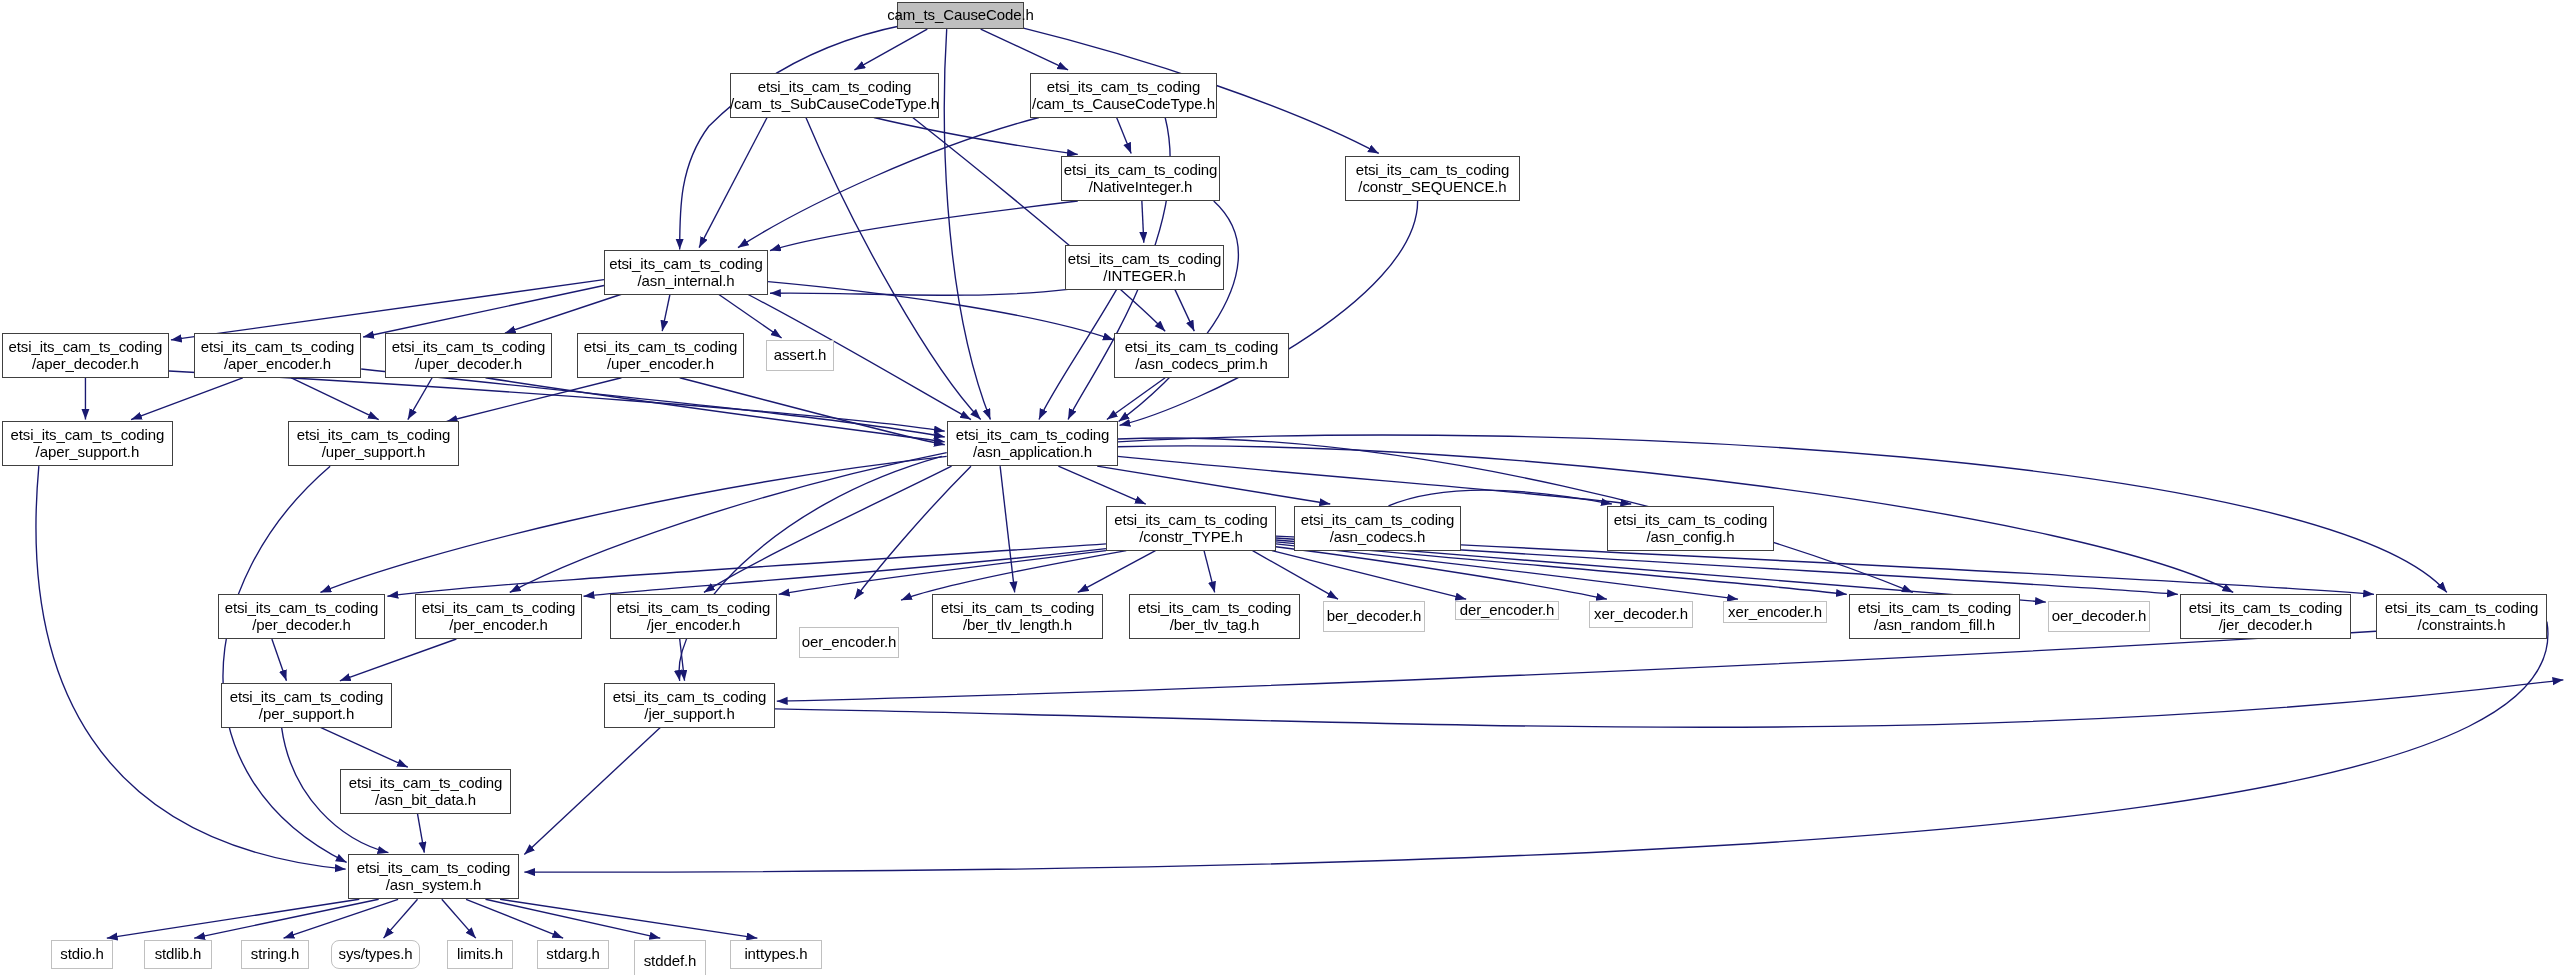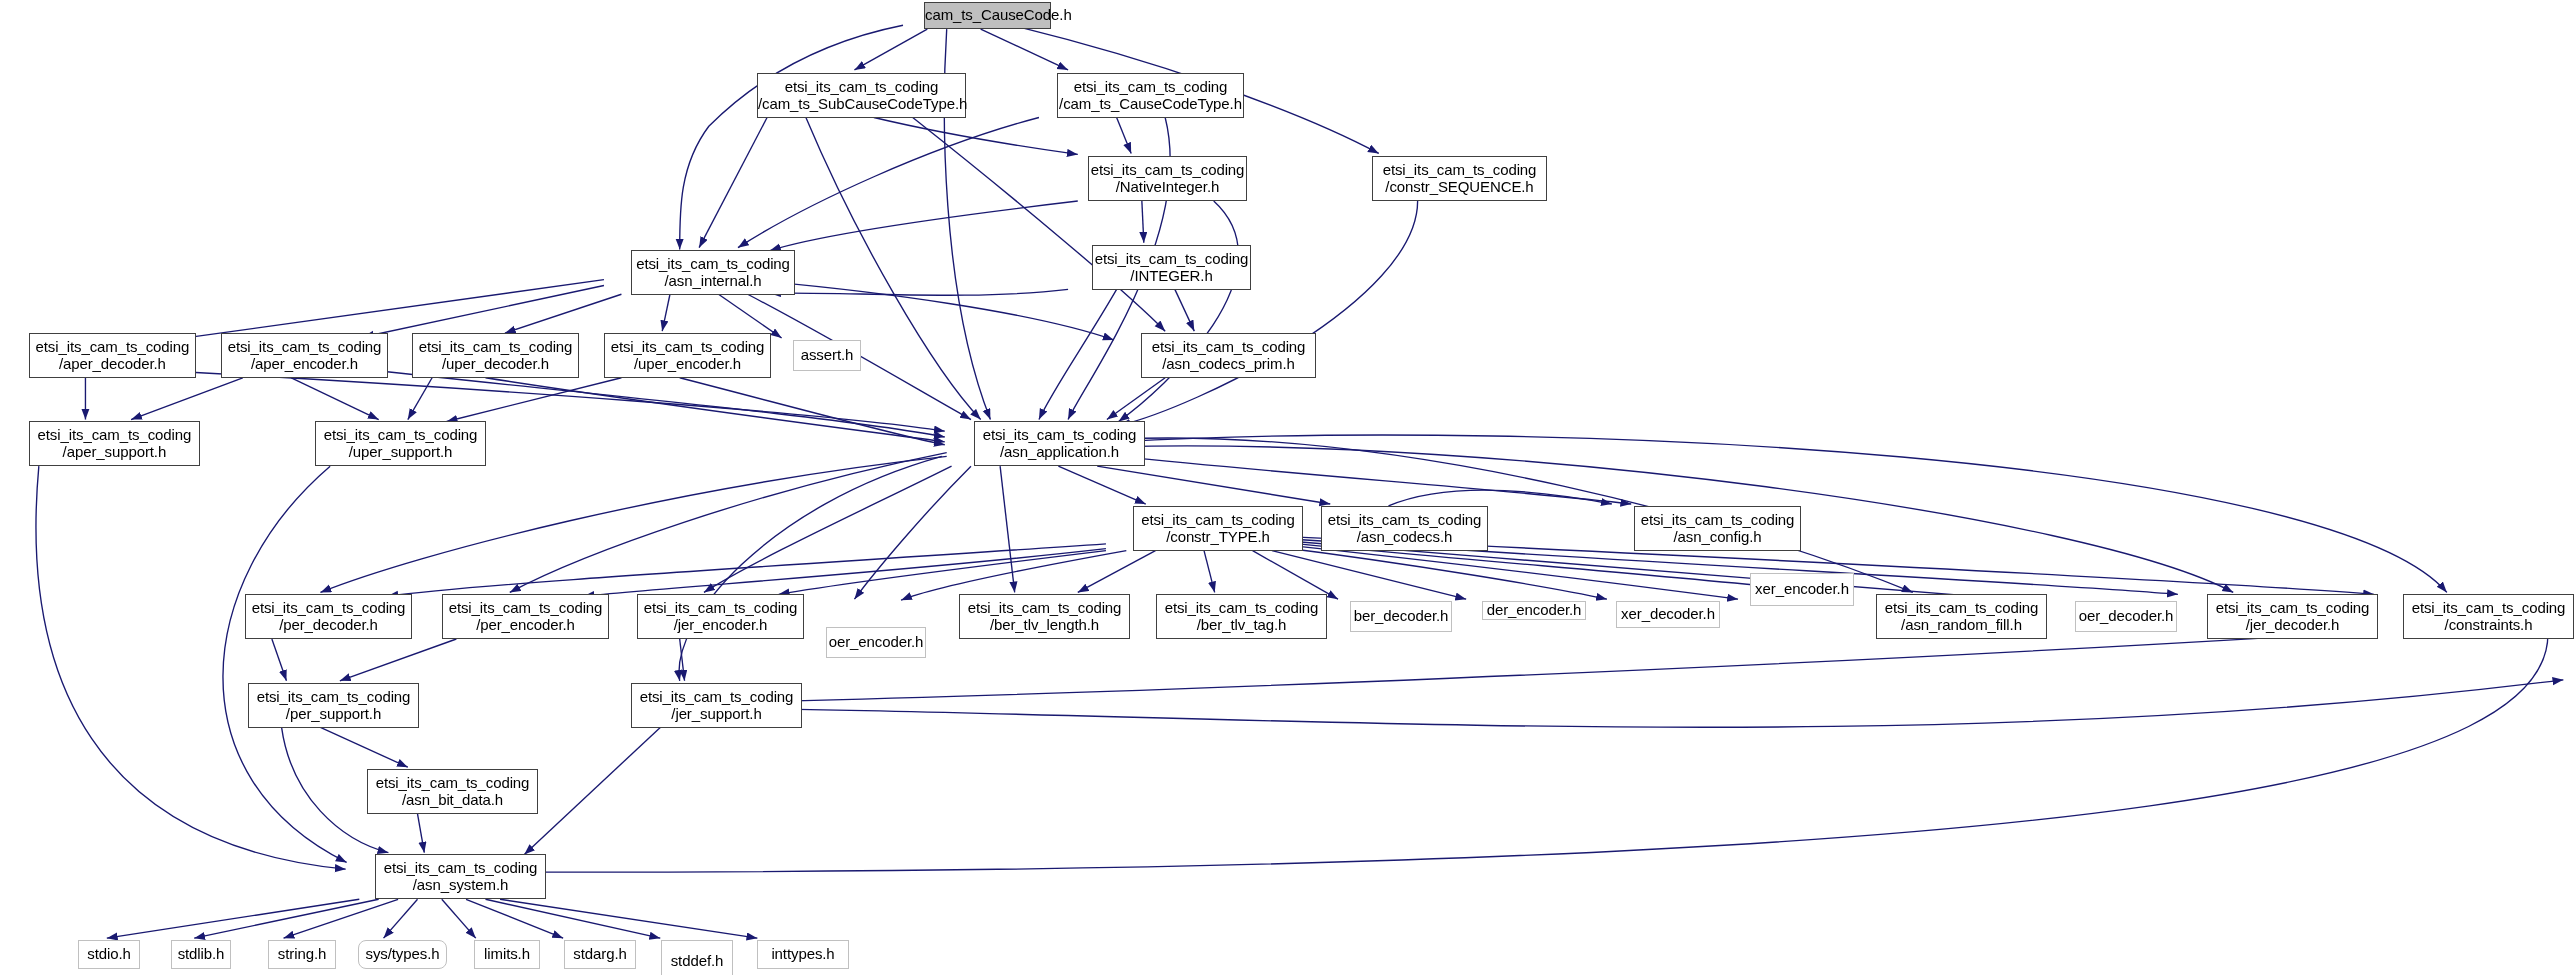--- a/index.html
+++ b/index.html
@@ -22,31 +22,31 @@
     top: 0;
     width: 2576px;
     height: 976px;
     pointer-events: none;
   }
   .gnode {
     position: absolute;
     box-sizing: border-box;
     display: flex;
     flex-direction: column;
+    align-items: center;
     justify-content: center;
     text-align: center;
     background: #ffffff;
     border: 1px solid #404040;
     color: #000000;
     font-size: 15px;
     line-height: 16.5px;
     letter-spacing: -0.1px;
     white-space: pre;
     z-index: 5;
-    margin-left: 27px;
   }
   .gnode.root {
     background: #bfbfbf;
     border: 1px solid #404040;
   }
   .gnode.ext {
     border: 1px solid #c0c0c0;
     background: #ffffff;
   }
   .gnode .ln {
@@ -171,31 +171,31 @@
       <div class="gnode" title="etsi_its_cam_ts_coding/asn_config.h" style="left: 1607px; top: 506px; width: 167px; height: 45px;"><span class="ln">etsi_its_cam_ts_coding</span><span class="ln">/asn_config.h</span></div>
       <div class="gnode" title="etsi_its_cam_ts_coding/per_decoder.h" style="left: 218px; top: 594px; width: 167px; height: 45px;"><span class="ln">etsi_its_cam_ts_coding</span><span class="ln">/per_decoder.h</span></div>
       <div class="gnode" title="etsi_its_cam_ts_coding/per_encoder.h" style="left: 415px; top: 594px; width: 167px; height: 45px;"><span class="ln">etsi_its_cam_ts_coding</span><span class="ln">/per_encoder.h</span></div>
       <div class="gnode" title="etsi_its_cam_ts_coding/jer_encoder.h" style="left: 610px; top: 594px; width: 167px; height: 45px;"><span class="ln">etsi_its_cam_ts_coding</span><span class="ln">/jer_encoder.h</span></div>
       <div class="gnode ext" title="oer_encoder.h" style="left: 799px; top: 627px; width: 100px; height: 31px;"><span class="ln">oer_encoder.h</span></div>
       <div class="gnode" title="etsi_its_cam_ts_coding/ber_tlv_length.h" style="left: 932px; top: 594px; width: 171px; height: 45px;"><span class="ln">etsi_its_cam_ts_coding</span><span class="ln">/ber_tlv_length.h</span></div>
       <div class="gnode" title="etsi_its_cam_ts_coding/ber_tlv_tag.h" style="left: 1129px; top: 594px; width: 171px; height: 45px;"><span class="ln">etsi_its_cam_ts_coding</span><span class="ln">/ber_tlv_tag.h</span></div>
       <div class="gnode ext" title="ber_decoder.h" style="left: 1323px; top: 601px; width: 102px; height: 31px;"><span class="ln">ber_decoder.h</span></div>
       <div class="gnode ext" title="der_encoder.h" style="left: 1455px; top: 601px; width: 104px; height: 19px;"><span class="ln">der_encoder.h</span></div>
       <div class="gnode ext" title="xer_decoder.h" style="left: 1589px; top: 601px; width: 104px; height: 27px;"><span class="ln">xer_decoder.h</span></div>
-      <div class="gnode ext" title="xer_encoder.h" style="left: 1723px; top: 573px; width: 104px; height: 33px;"><span class="ln">xer_encoder.h</span></div>
+      <div class="gnode ext" title="xer_encoder.h" style="left: 1723px; top: 601px; width: 104px; height: 22px;"><span class="ln">xer_encoder.h</span></div>
       <div class="gnode" title="etsi_its_cam_ts_coding/asn_random_fill.h" style="left: 1849px; top: 594px; width: 171px; height: 45px;"><span class="ln">etsi_its_cam_ts_coding</span><span class="ln">/asn_random_fill.h</span></div>
       <div class="gnode ext" title="oer_decoder.h" style="left: 2048px; top: 601px; width: 102px; height: 31px;"><span class="ln">oer_decoder.h</span></div>
       <div class="gnode" title="etsi_its_cam_ts_coding/jer_decoder.h" style="left: 2180px; top: 594px; width: 171px; height: 45px;"><span class="ln">etsi_its_cam_ts_coding</span><span class="ln">/jer_decoder.h</span></div>
       <div class="gnode" title="etsi_its_cam_ts_coding/constraints.h" style="left: 2376px; top: 594px; width: 171px; height: 45px;"><span class="ln">etsi_its_cam_ts_coding</span><span class="ln">/constraints.h</span></div>
       <div class="gnode" title="etsi_its_cam_ts_coding/per_support.h" style="left: 221px; top: 683px; width: 171px; height: 45px;"><span class="ln">etsi_its_cam_ts_coding</span><span class="ln">/per_support.h</span></div>
       <div class="gnode" title="etsi_its_cam_ts_coding/jer_support.h" style="left: 604px; top: 683px; width: 171px; height: 45px;"><span class="ln">etsi_its_cam_ts_coding</span><span class="ln">/jer_support.h</span></div>
       <div class="gnode" title="etsi_its_cam_ts_coding/asn_bit_data.h" style="left: 340px; top: 769px; width: 171px; height: 45px;"><span class="ln">etsi_its_cam_ts_coding</span><span class="ln">/asn_bit_data.h</span></div>
       <div class="gnode" title="etsi_its_cam_ts_coding/asn_system.h" style="left: 348px; top: 854px; width: 171px; height: 45px;"><span class="ln">etsi_its_cam_ts_coding</span><span class="ln">/asn_system.h</span></div>
       <div class="gnode ext" title="stdio.h" style="left: 51px; top: 940px; width: 62px; height: 29px;"><span class="ln">stdio.h</span></div>
-      <div class="gnode ext" title="stdlib.h" style="left: 144px; top: 940px; width: 60px; height: 29px;"><span class="ln">stdlib.h</span></div>
+      <div class="gnode ext" title="stdlib.h" style="left: 144px; top: 940px; width: 68px; height: 29px;"><span class="ln">stdlib.h</span></div>
       <div class="gnode ext" title="string.h" style="left: 241px; top: 940px; width: 68px; height: 29px;"><span class="ln">string.h</span></div>
       <div class="gnode ext" title="sys/types.h" style="left: 331px; top: 940px; width: 89px; height: 29px; border-radius: 8px;"><span class="ln">sys/types.h</span></div>
       <div class="gnode ext" title="limits.h" style="left: 447px; top: 940px; width: 66px; height: 29px;"><span class="ln">limits.h</span></div>
       <div class="gnode ext" title="stdarg.h" style="left: 537px; top: 940px; width: 72px; height: 29px;"><span class="ln">stdarg.h</span></div>
       <div class="gnode ext" title="stddef.h" style="left: 634px; top: 940px; width: 72px; height: 42px;"><span class="ln">stddef.h</span></div>
       <div class="gnode ext" title="inttypes.h" style="left: 730px; top: 940px; width: 92px; height: 29px;"><span class="ln">inttypes.h</span></div>
     </div>
 </div>
 
 

